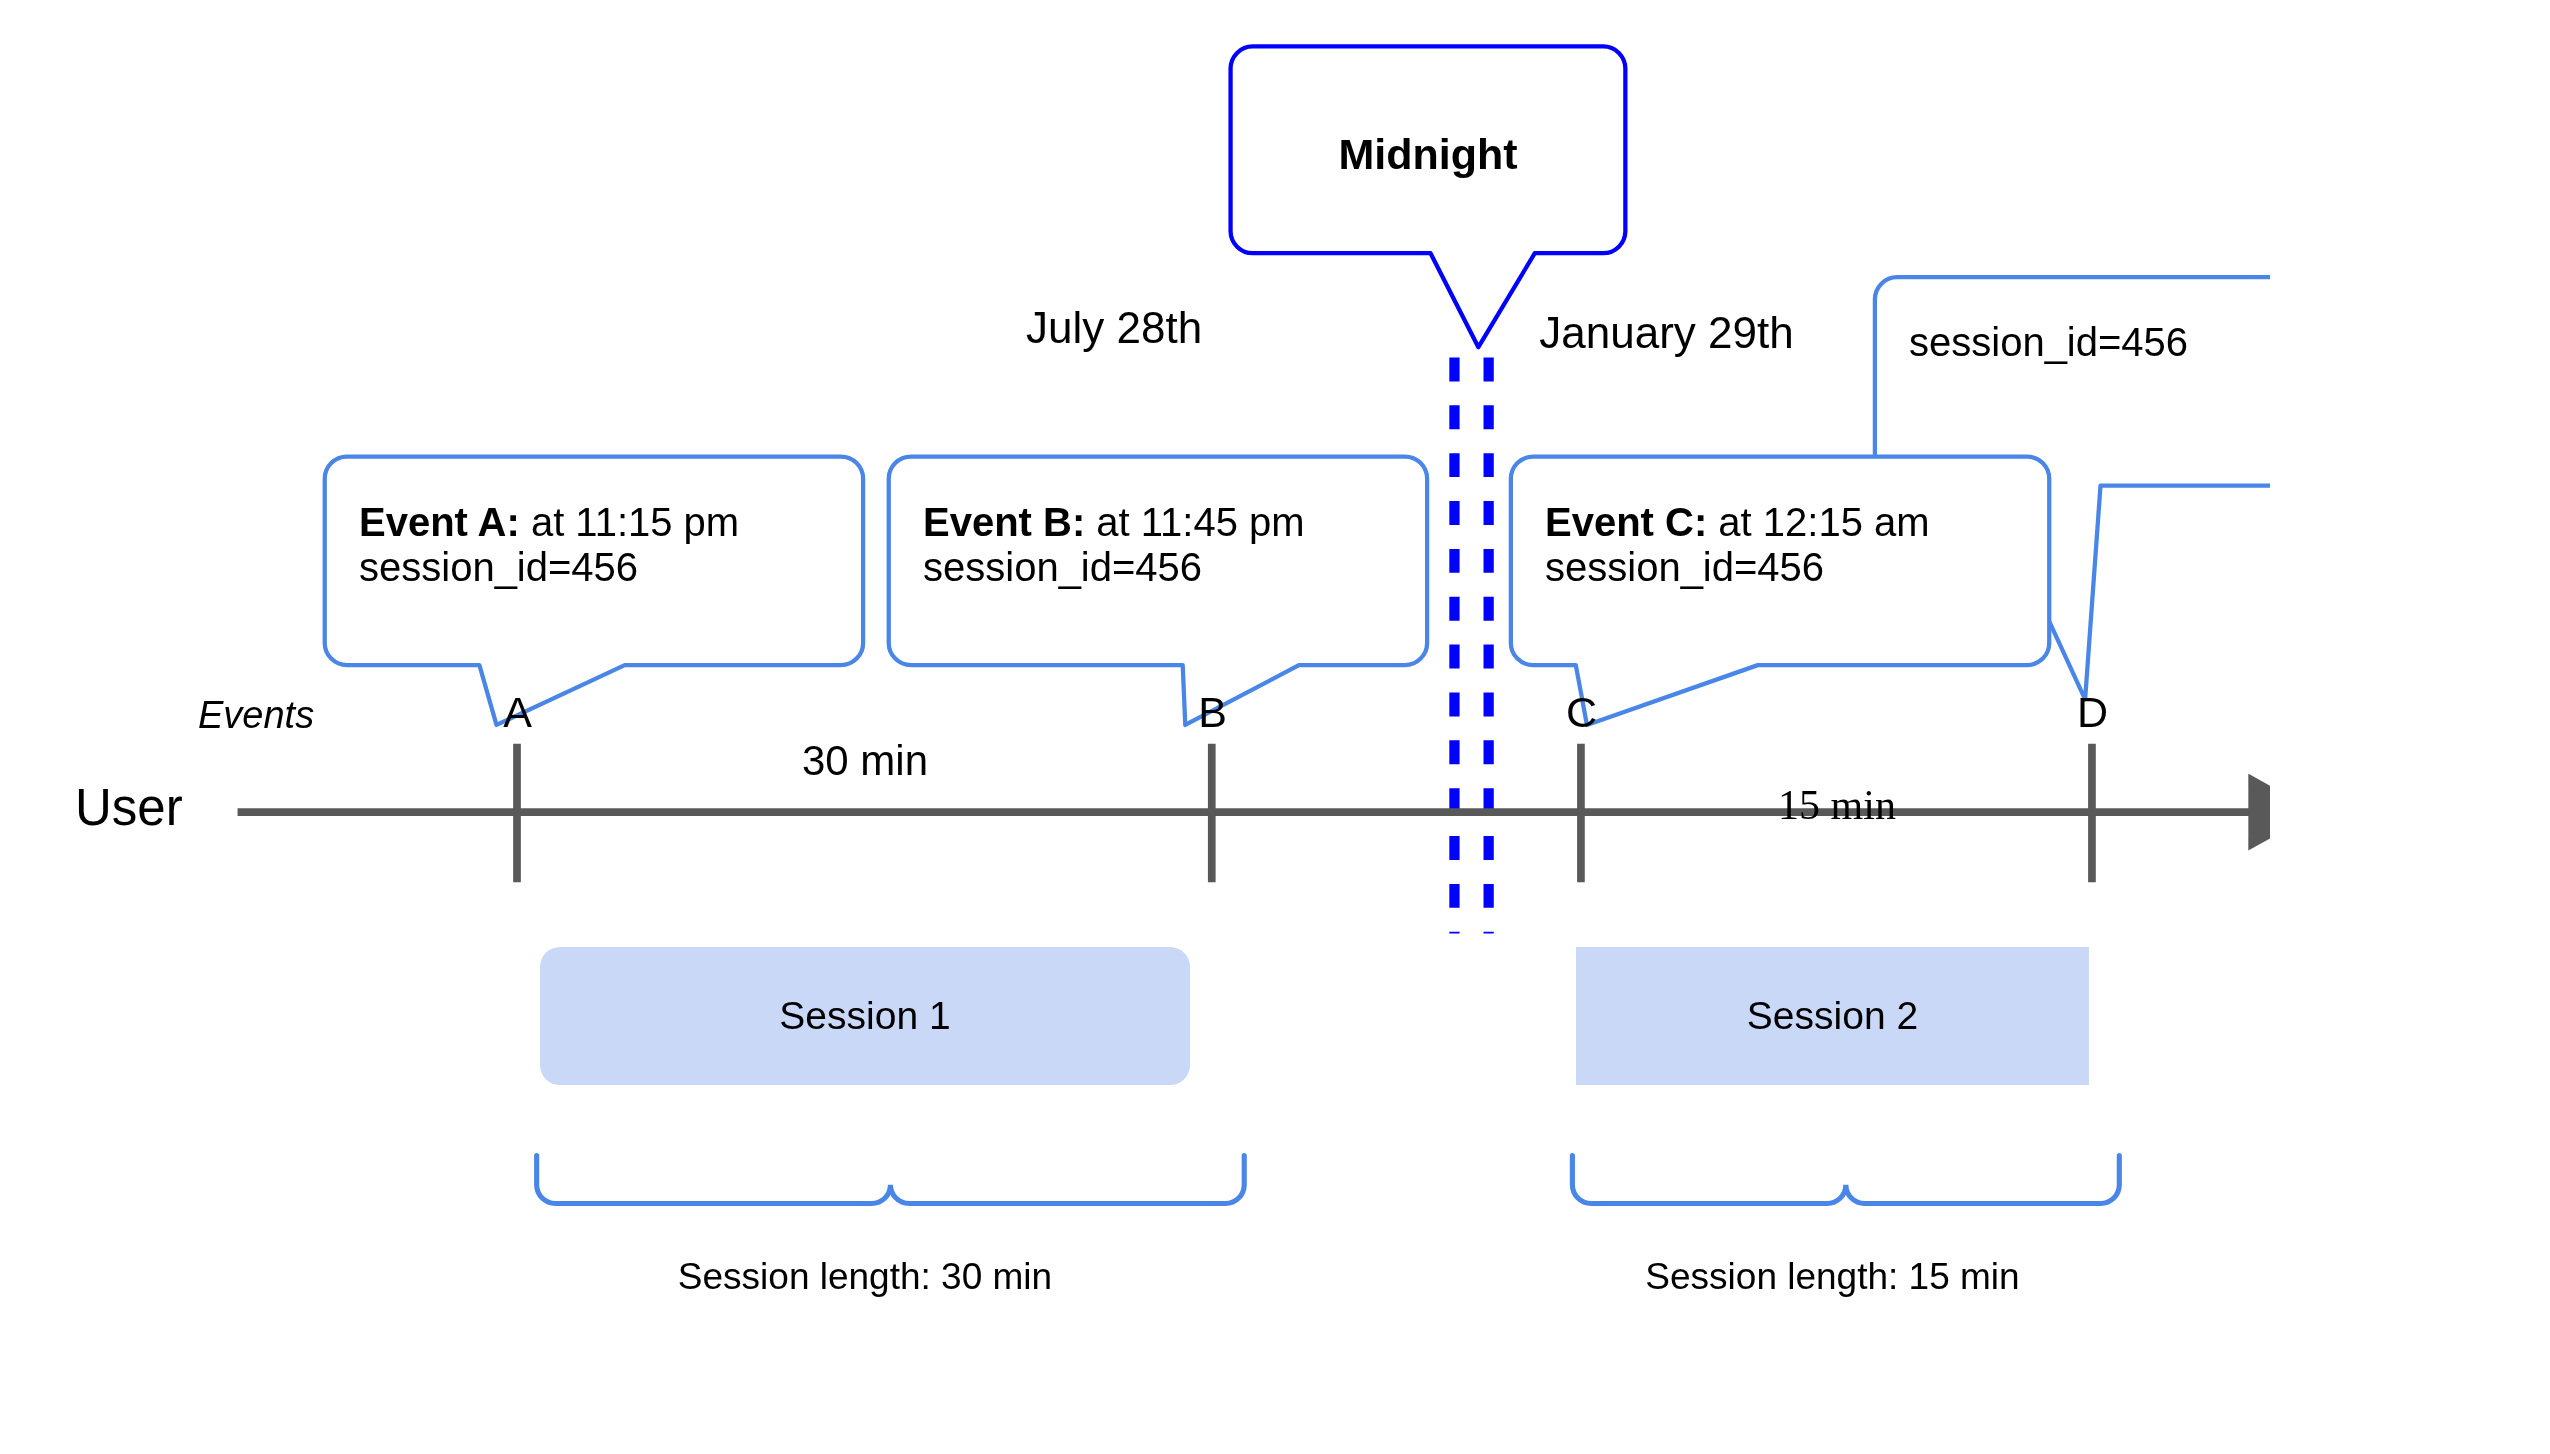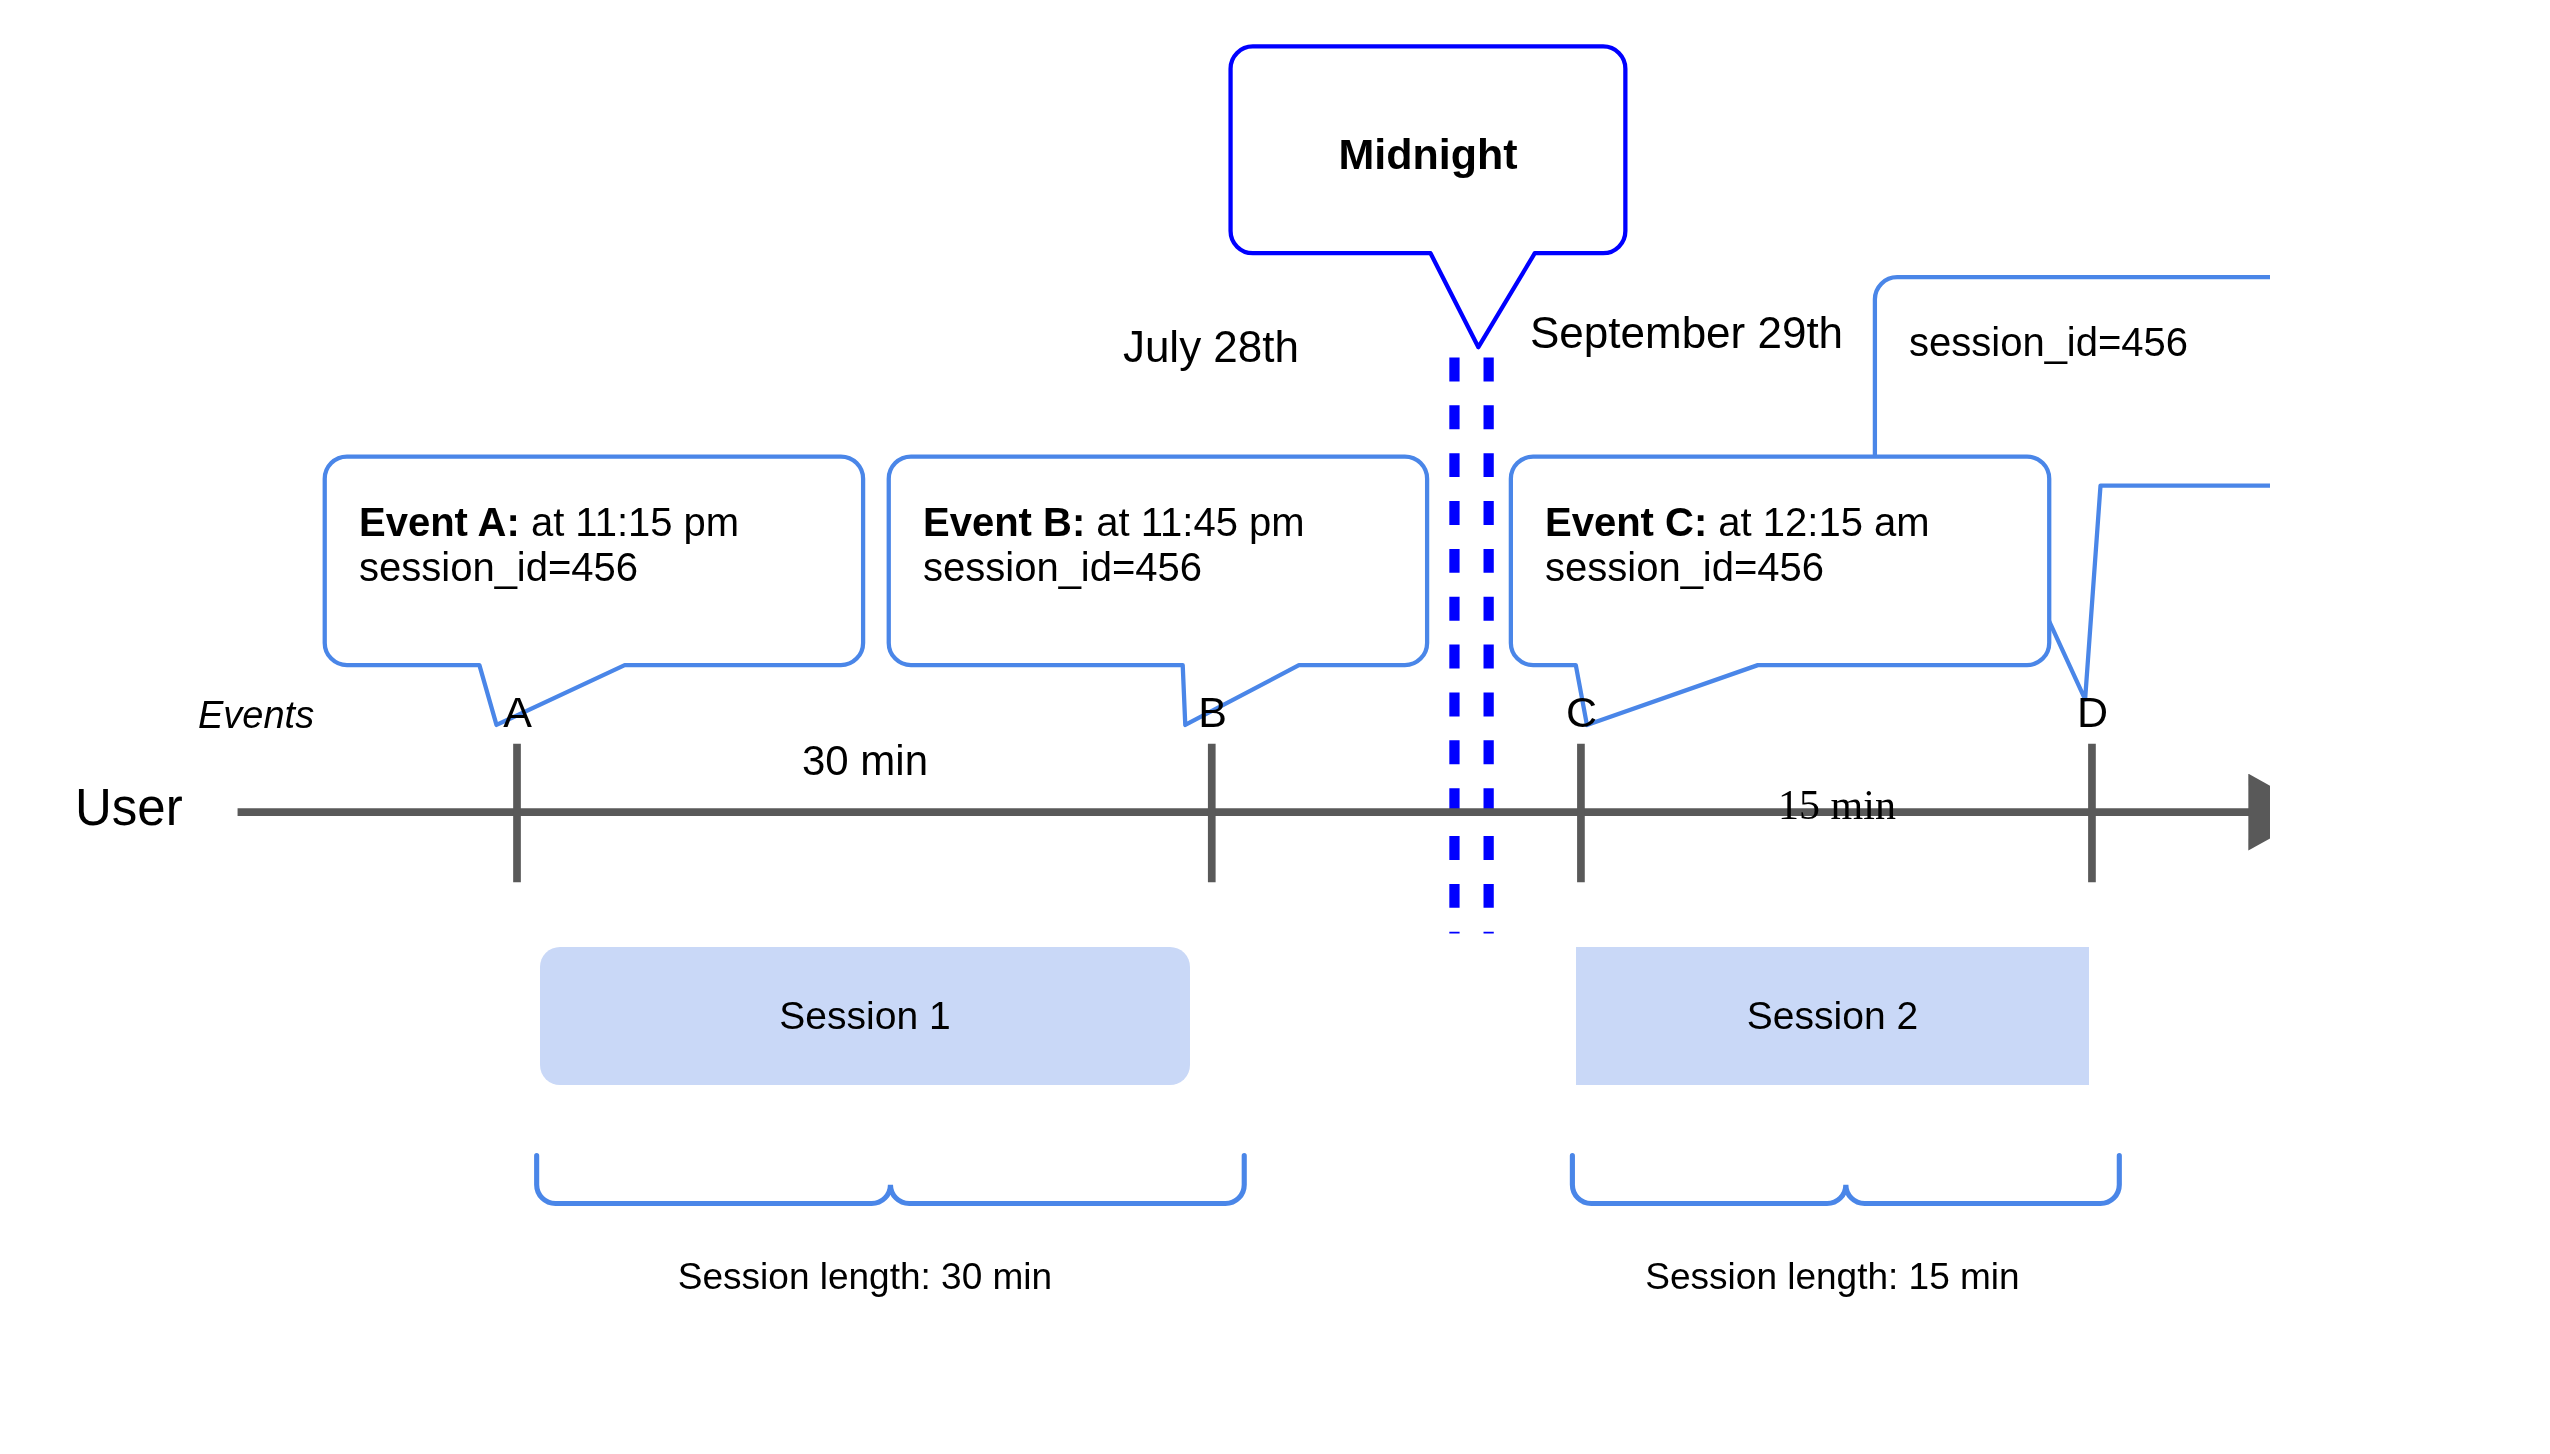--- a/index.html
+++ b/index.html
@@ -206,22 +206,22 @@
                h276 a22,22 0 0 1 22,22
                a22,22 0 0 1 22,-22
                h276 a22,22 0 0 1 22,22
                v34" fill="none" stroke="#4a86e8" stroke-width="6" stroke-linecap="round" transform="translate(0,0) scale(1,-1) translate(0,-2702)"></path>
     </g>
 
   </svg>
 
   <div class="midnight-label" style="left:1263px; top:130px; width:330px; text-align:center;">Midnight</div>
 
-  <div class="date-label" style="left:1026px; top:322px; width:273px; text-align:right;">July 28th</div>
-  <div class="date-label" style="left:1530px; top:308px; width:273px; text-align:center;">September 29th</div>
+  <div class="date-label" style="left:1026px; top:303px; width:273px; text-align:left;">July 28th</div>
+  <div class="date-label" style="left:1530px; top:308px; width:273px; text-align:center;">January 29th</div>
 
   <div class="callout-text" style="left:359px; top:500px;">
     <span><b>Event A:</b><span> at 11:15 pm</span></span>
     <span class="callout-line2">session_id=456</span>
   </div>
 
   <div class="callout-text" style="left:923px; top:500px;">
     <span><b>Event B:</b><span> at 11:45 pm</span></span>
     <span class="callout-line2">session_id=456</span>
   </div>

